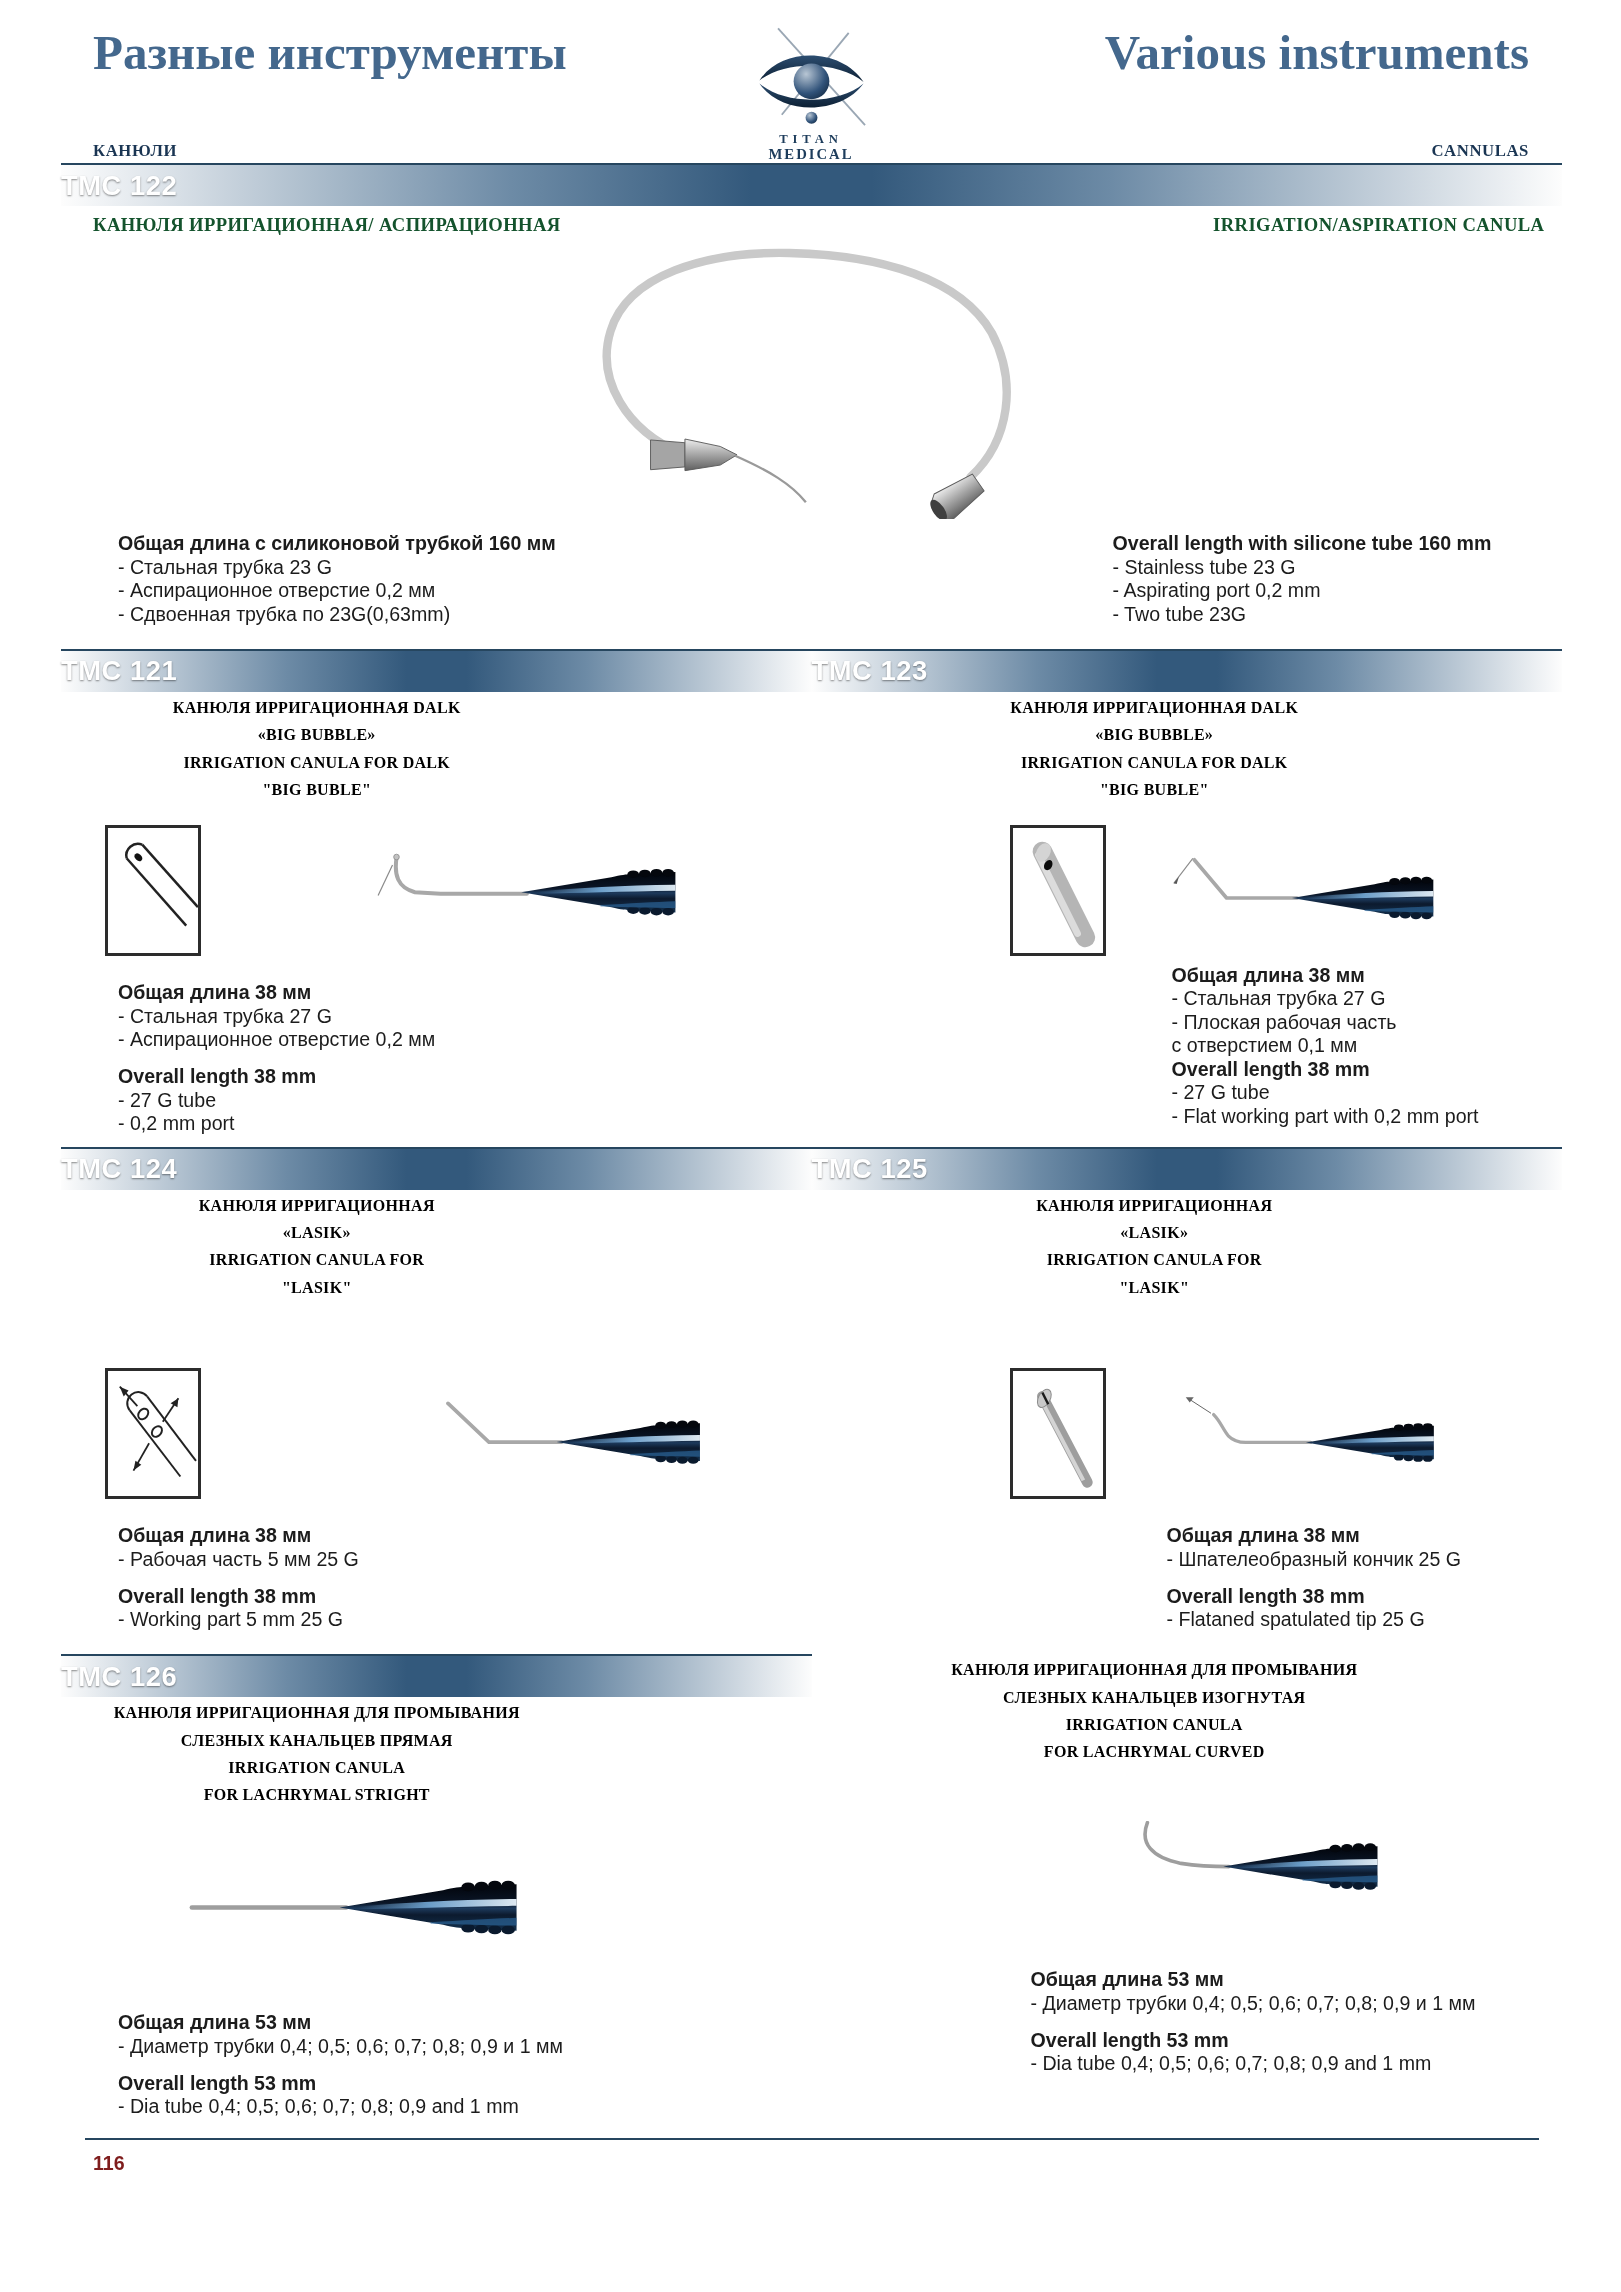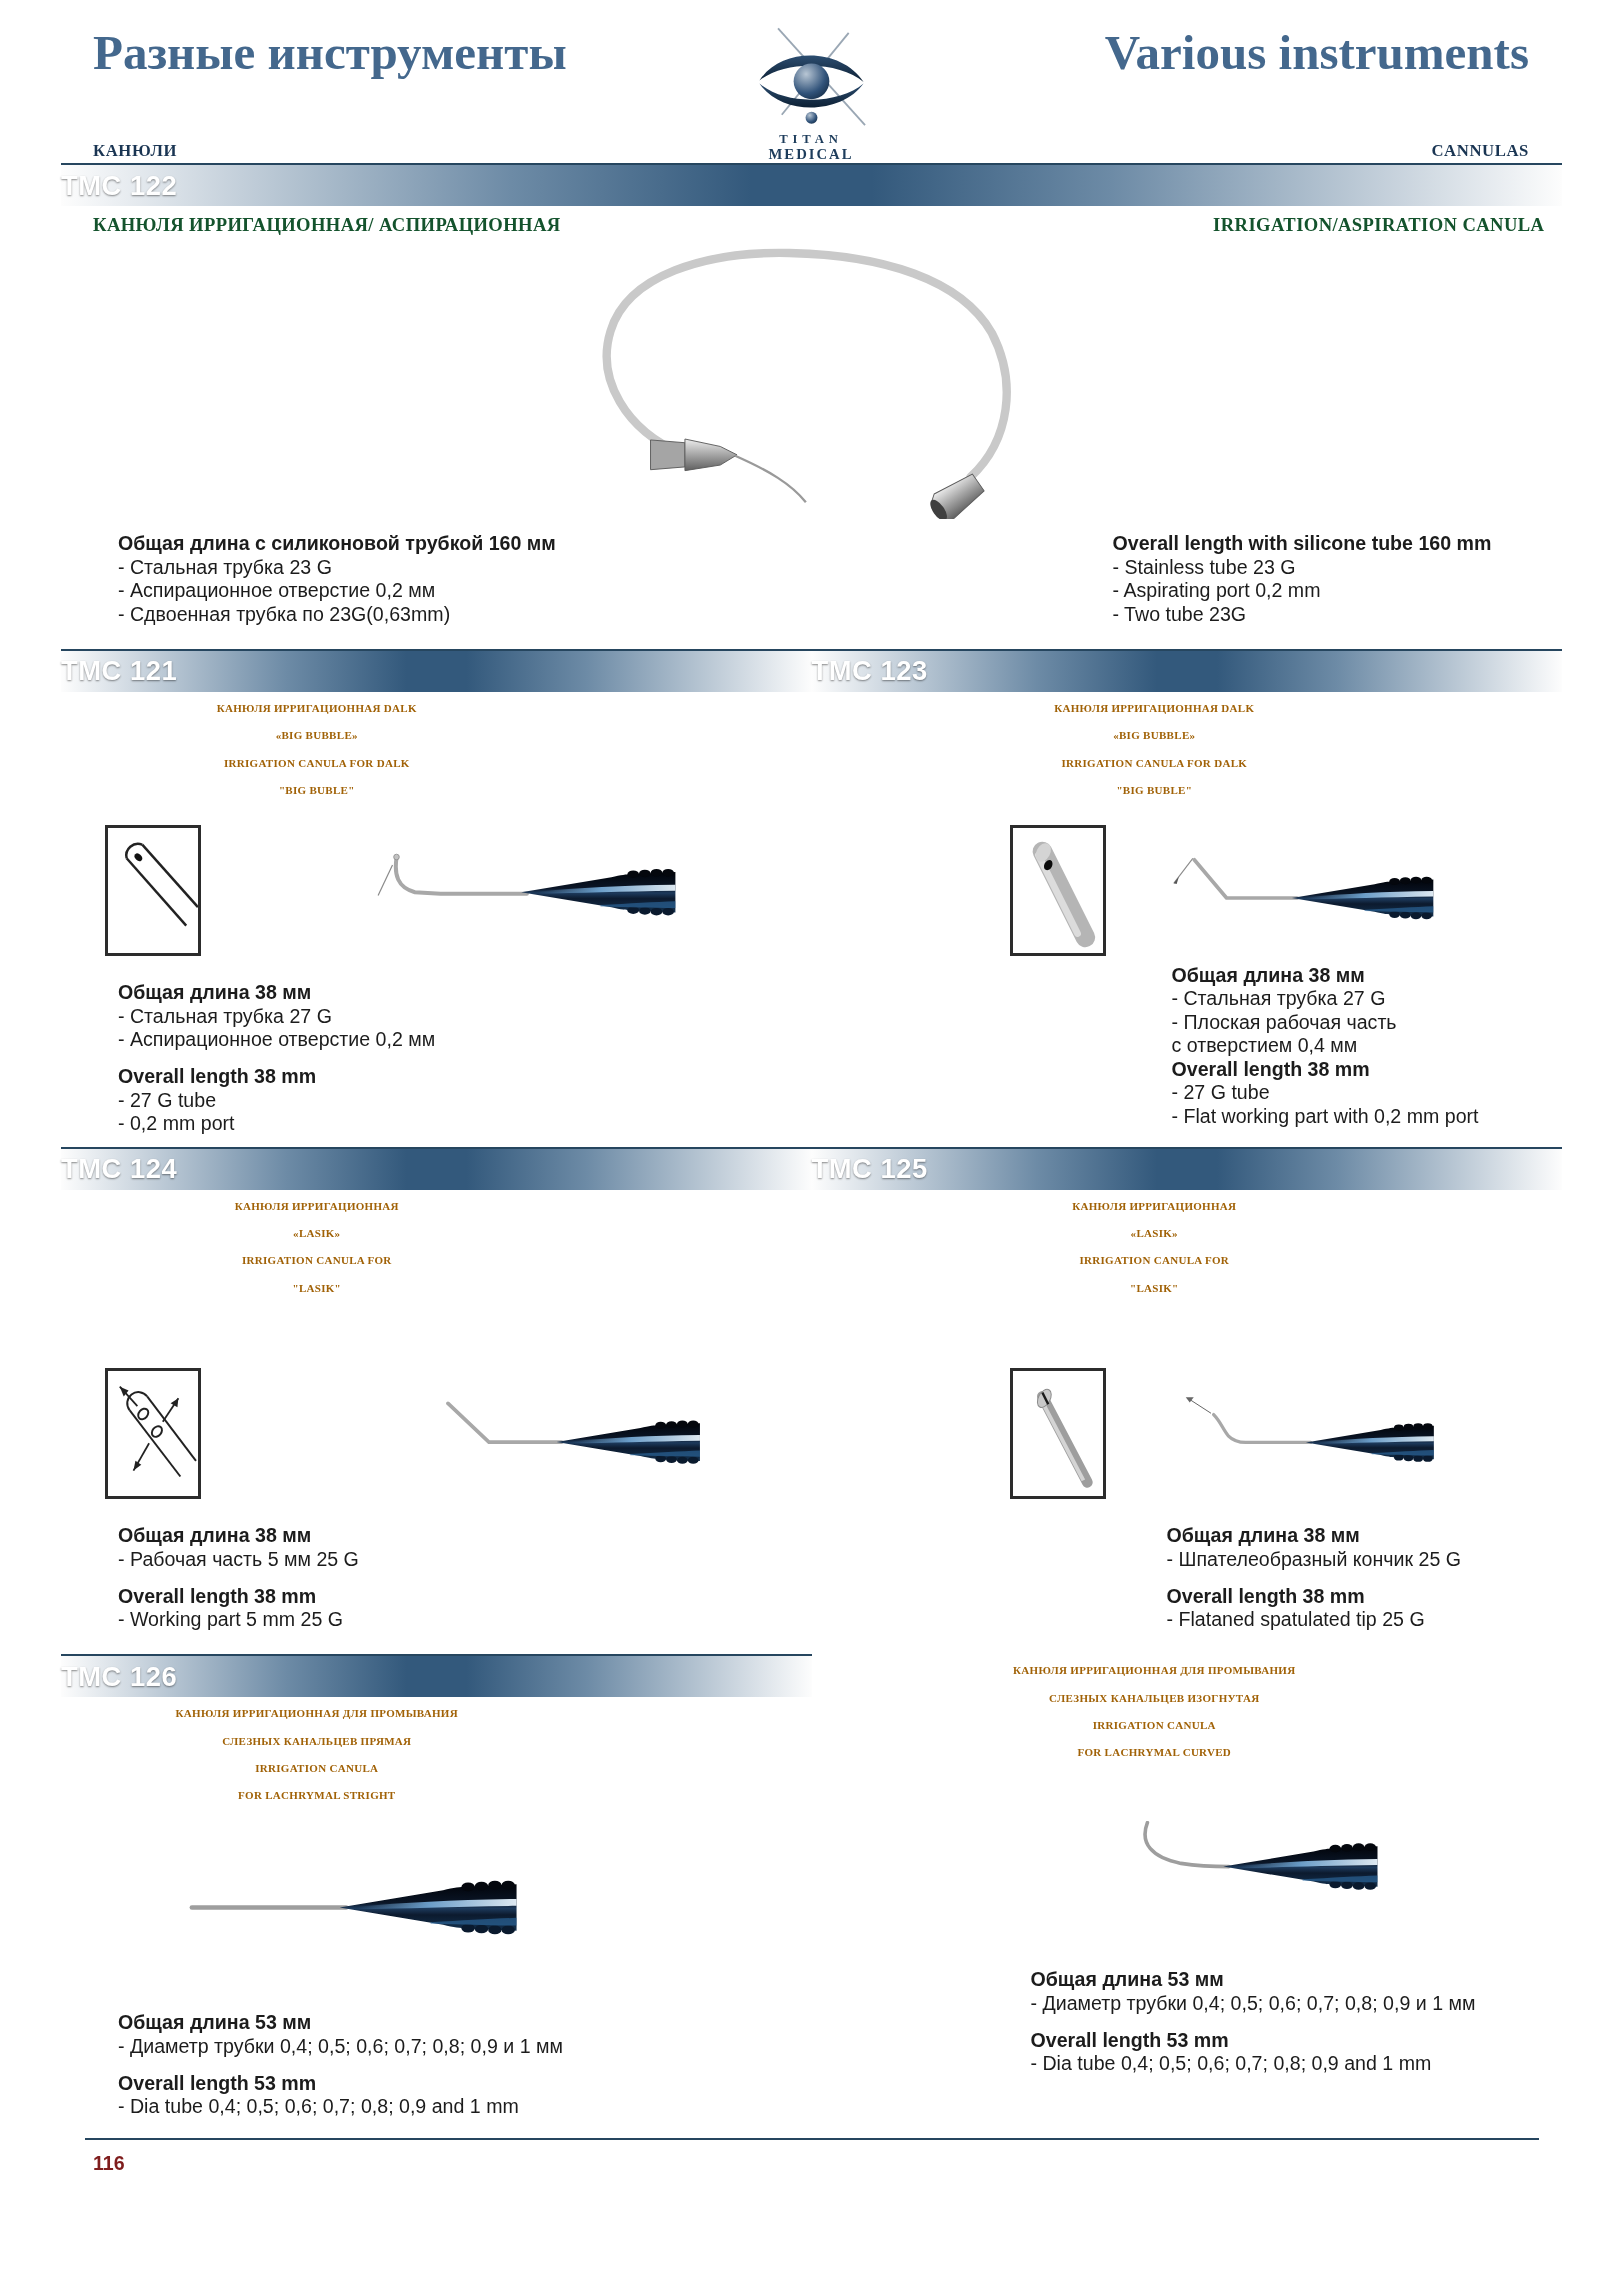--- a/index.html
+++ b/index.html
@@ -27,21 +27,21 @@
   .names{display:flex;justify-content:space-between;margin-top:7.8px;padding:0 17.6px 0 32px;}
   .pname{font-family:"Liberation Serif",serif;font-weight:bold;font-size:18.6px;letter-spacing:0.4px;color:#14532d;}
   .fig122{height:279px;margin-top:3.9px;}
   .fig122 svg{margin-left:469px;display:block;}
   .specs122{display:grid;grid-template-columns:1fr 1fr;margin-top:13.7px;}
 
   
   .row{display:grid;grid-template-columns:1fr 1fr;}
   .row2{margin-top:22.5px;} .row3{margin-top:10.8px;} .row4{margin-top:22.5px;}
   .titles{margin-top:4.9px;text-align:center;}
-  .tl{font-family:"Liberation Serif",serif;font-weight:bold;font-size:11px;line-height:22.5px;letter-spacing:0.3px;color:#a16207;margin-bottom:4.9px;}
+  .tl{font-family:"Liberation Serif",serif;font-weight:bold;font-size:16px;line-height:22.5px;letter-spacing:0.3px;color:#000000;margin-bottom:4.9px;}
   .tleft{padding-right:239px;}
   .tright{padding-right:65px;}
   .fig{display:flex;align-items:center;height:169px;}
   .fig3{height:174px;margin-top:47px;}
   .fig4{height:172px;margin-top:14.7px;}
   .inset{width:90px;height:125px;border:3.9px solid #2c2c2c;background:#fff;flex:none;box-sizing:content-box;}
   .inset svg{display:block;}
   .f121 .inset{margin-left:44px;} .f121 .inst{margin-left:127px;}
   .f123 .inset{margin-left:198px;} .f123 .inst{margin-left:9.8px;}
   .f124 .inset{margin-left:44px;} .f124 .inst{margin-left:176px;}
@@ -245,21 +245,21 @@
             <path d="M80,52 l7,-9 l-3,10 z" fill="#555"></path>
             <path d="M108,20 L152,72 L248,72" stroke="#a8a8a8" stroke-width="5" fill="none" stroke-linecap="round" stroke-linejoin="round"></path>
             <use href="#sym-handle" xlink:href="#sym-handle" x="240" y="42" width="200" height="60"></use>
           </svg>
         </div>
         <div class="specs tight sp-r2">
           <div class="sg">
             <div class="st">Общая длина 38 мм</div>
             <div class="si">- Стальная трубка 27 G</div>
             <div class="si">- Плоская рабочая часть</div>
-            <div class="si">с отверстием 0,4 мм</div>
+            <div class="si">с отверстием 0,1 мм</div>
           </div>
           <div class="sg">
             <div class="st">Overall length 38 mm</div>
             <div class="si">- 27 G tube</div>
             <div class="si">- Flat working part with  0,2 mm port</div>
           </div>
         </div>
       </section>
     </div>
 

